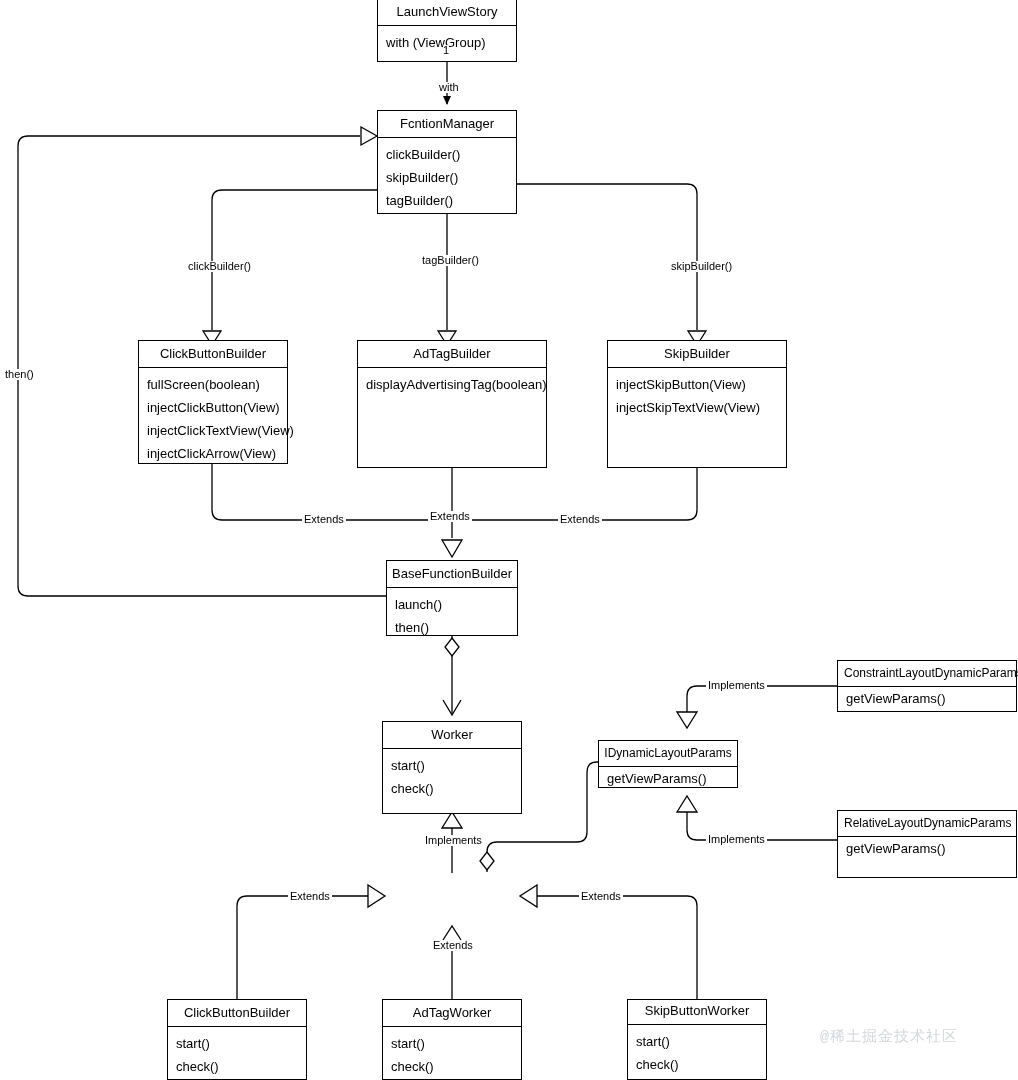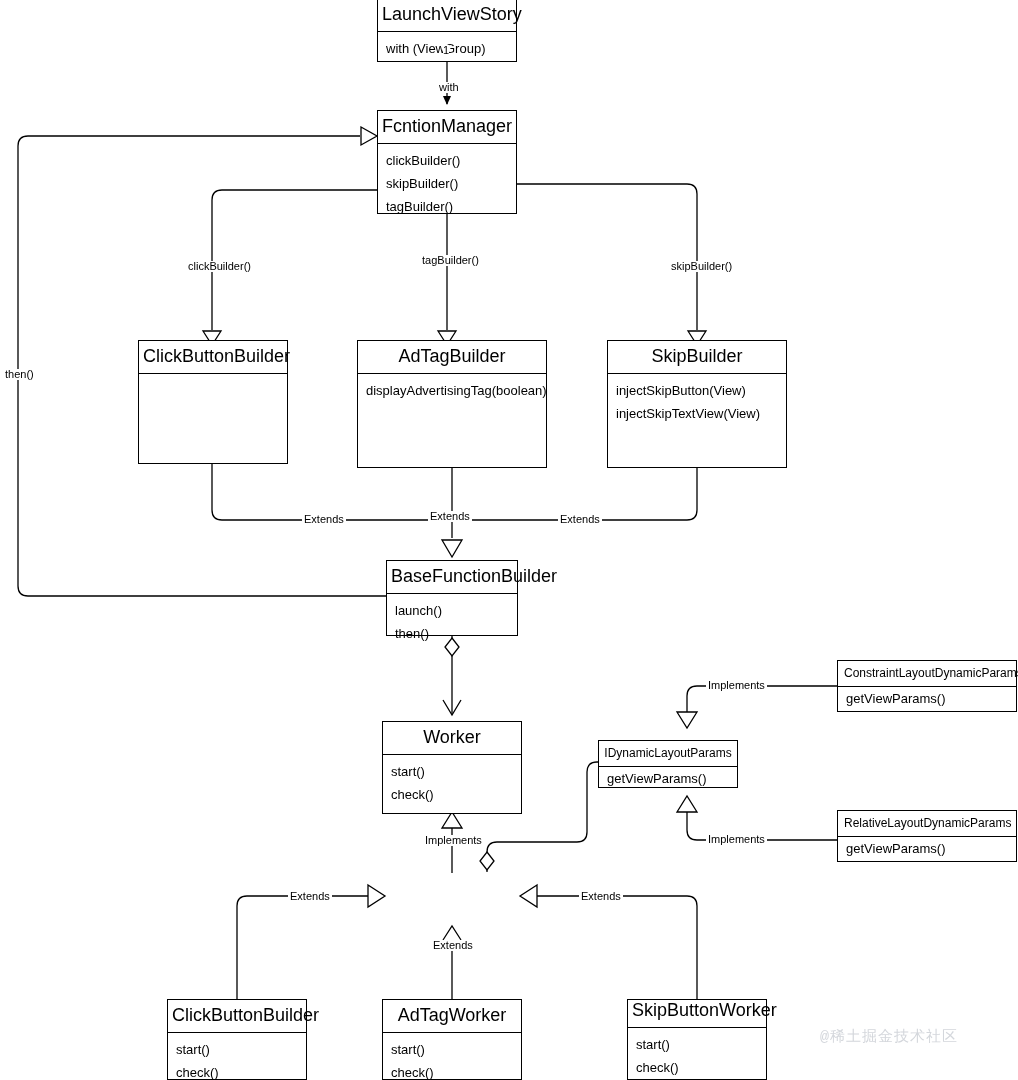--- a/index.html
+++ b/index.html
@@ -27,21 +27,21 @@
   .uml-class {
     position: absolute;
     box-sizing: border-box;
     border: 1.4px solid #000000;
     background: #ffffff;
     display: flex;
     flex-direction: column;
   }
   .uml-title {
     text-align: center;
-    font-size: 18px;
+    font-size: 13px;
     color: #000000;
     line-height: 1.1;
     padding: 6px 4px 6px 4px;
     border-bottom: 1.4px solid #000000;
     white-space: nowrap;
   }
   .uml-body {
     flex: 1 1 auto;
     padding: 6px 0 4px 0;
     display: flex;
@@ -183,20 +183,26 @@
     <div class="uml-title">FcntionManager</div>
     <div class="uml-body">
       <div class="uml-member">clickBuilder()</div>
       <div class="uml-member">skipBuilder()</div>
       <div class="uml-member">tagBuilder()</div>
     </div>
   </div>
 
   <div class="uml-class" style="left:138px; top:340px; width:150px; height:124px;">
     <div class="uml-title">ClickButtonBuilder</div>
+    <div class="uml-body">
+      <div class="uml-member">fullScreen(boolean)</div>
+      <div class="uml-member">injectClickButton(View)</div>
+      <div class="uml-member">injectClickTextView(View)</div>
+      <div class="uml-member">injectClickArrow(View)</div>
+    </div>
   </div>
 
   <div class="uml-class" style="left:357px; top:340px; width:190px; height:128px;">
     <div class="uml-title">AdTagBuilder</div>
     <div class="uml-body">
       <div class="uml-member">displayAdvertisingTag(boolean)</div>
     </div>
   </div>
 
   <div class="uml-class" style="left:607px; top:340px; width:180px; height:128px;">
@@ -230,21 +236,21 @@
     </div>
   </div>
 
   <div class="uml-class" style="left:837px; top:660px; width:180px; height:52px;">
     <div class="uml-title" style="font-size:12px; text-align:left; padding-left:6px;">ConstraintLayoutDynamicParams</div>
     <div class="uml-body" style="padding-top:3px;">
       <div class="uml-member" style="padding-top:2px;">getViewParams()</div>
     </div>
   </div>
 
-  <div class="uml-class" style="left:837px; top:810px; width:180px; height:52px;">
+  <div class="uml-class" style="left:837px; top:810px; width:180px; height:68px;">
     <div class="uml-title" style="font-size:12px; text-align:left; padding-left:6px;">RelativeLayoutDynamicParams</div>
     <div class="uml-body" style="padding-top:3px;">
       <div class="uml-member" style="padding-top:2px;">getViewParams()</div>
     </div>
   </div>
 
 
   <div class="uml-class" style="left:167px; top:999px; width:140px; height:81px;">
     <div class="uml-title">ClickButtonBuilder</div>
     <div class="uml-body">

